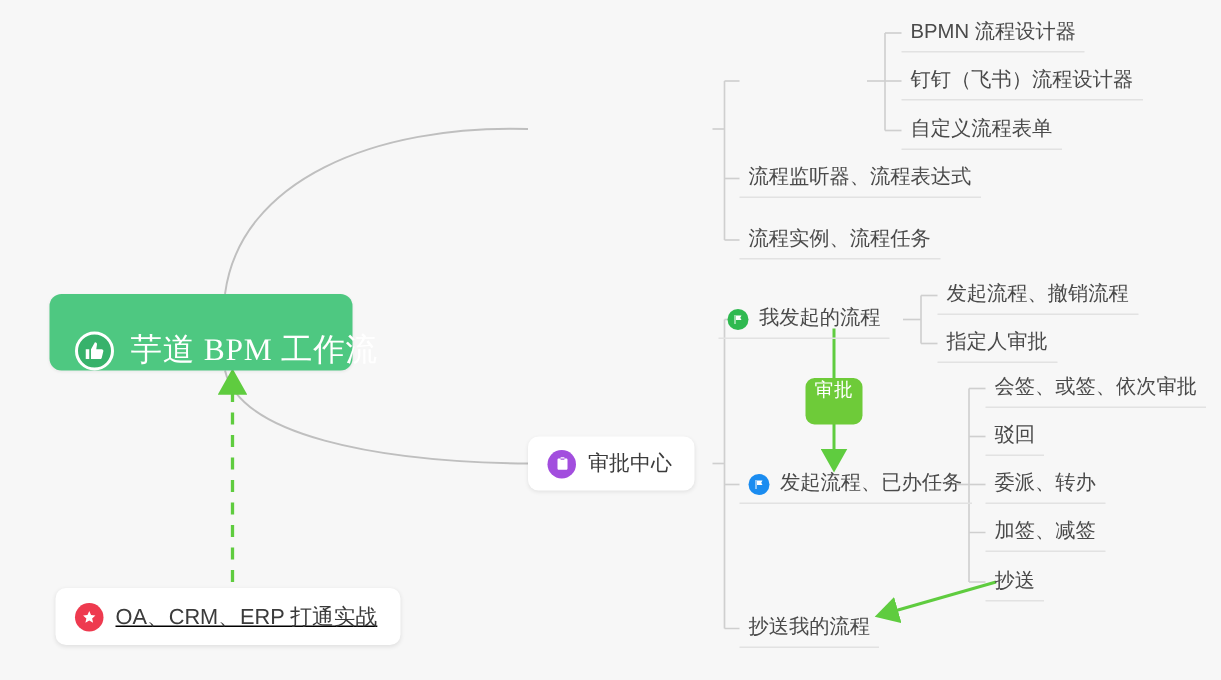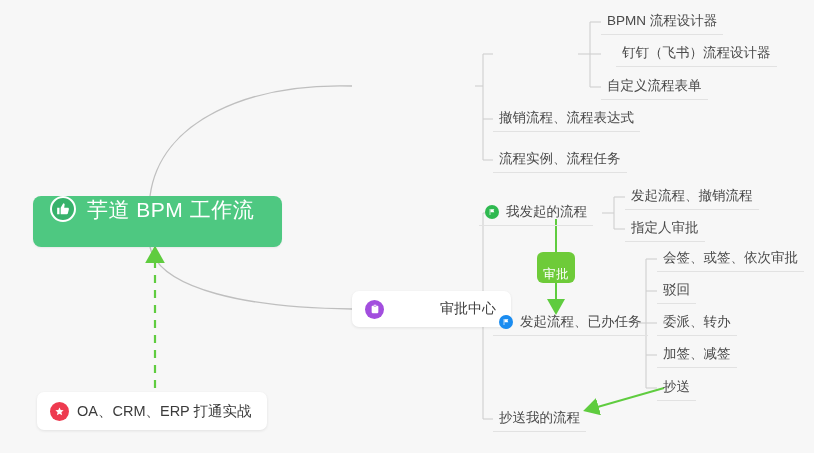--- a/index.html
+++ b/index.html
@@ -24,29 +24,30 @@
     width: 814px;
     height: 453px;
     pointer-events: none;
   }
 
   
   .root-node {
     position: absolute;
     left: 33px;
     top: 196px;
-    width: 249px;
+    width: 202px;
     height: 51px;
     background: #4ec881;
     border-radius: 8px;
     display: flex;
-    align-items: flex-start;
+    align-items: flex-end;
     box-sizing: border-box;
     padding-left: 17px;
     box-shadow: 0 1px 2px rgba(0,0,0,0.06);
+    font-family: Liberation Serif, serif;
   }
   .root-label {
     color: #ffffff;
     font-size: 21px;
     letter-spacing: 0.5px;
     margin-left: 11px;
     white-space: nowrap;
   }
 
   
@@ -61,35 +62,35 @@
     height: 36px;
     box-shadow: 0 1px 3px rgba(0,0,0,0.09);
   }
   .card-label {
     font-size: 14px;
     color: #3b3b3b;
     margin-left: 8px;
     white-space: nowrap;
   }
   #node-process-mgmt { left: 352px; top: 68px; }
-  #node-approval-center { left: 352px; top: 291px; gap: 48px; }
-  #node-oa-crm-erp { left: 37px; top: 392px; height: 38px; }
+  #node-approval-center { left: 352px; top: 291px; }
+  #node-oa-crm-erp { left: 37px; top: 392px; height: 38px; text-decoration: underline; }
   #node-oa-crm-erp .card-label { font-size: 14.5px; }
 
   
   .leaf {
     position: absolute;
     font-size: 13.5px;
     color: #4a4a4a;
     white-space: nowrap;
     border-bottom: 1px solid #e2e2e2;
     padding: 0 6px 5px 6px;
     line-height: 17px;
     display: flex;
-    align-items: center;
+    align-items: flex-end;
   }
   .leaf .leaf-label { display: inline-block; }
   .leaf .icon-wrap { margin-right: 7px; display: inline-flex; }
 
   
   .ic {
     display: inline-flex;
     align-items: center;
     justify-content: center;
     border-radius: 50%;
@@ -109,21 +110,21 @@
   
   .badge-approve {
     position: absolute;
     left: 537px;
     top: 252px;
     width: 38px;
     height: 31px;
     background: #6ecb39;
     border-radius: 6px;
     display: flex;
-    align-items: flex-end;
+    align-items: flex-start;
     justify-content: center;
     color: #ffffff;
     font-size: 12.5px;
     letter-spacing: 0.5px;
   }
 </style>
 </head>
 <body>
 
 <div id="canvas">
@@ -198,31 +199,31 @@
     <span class="ic ic-md ic-star">
       <svg width="11" height="11" viewBox="0 0 24 24" fill="#ffffff">
         <path d="M12,3 l2.6,5.9 6.4,0.6 -4.8,4.3 1.4,6.3 -5.6,-3.3 -5.6,3.3 1.4,-6.3 -4.8,-4.3 6.4,-0.6 z"></path>
       </svg>
     </span>
     <span class="card-label">OA、CRM、ERP 打通实战</span>
   </div>
 
 
   <div class="leaf" style="left:493px; top:109px;">
-    <span class="leaf-label">撤销流程、流程表达式</span>
+    <span class="leaf-label">流程监听器、流程表达式</span>
   </div>
 
   <div class="leaf" style="left:493px; top:150px;">
     <span class="leaf-label">流程实例、流程任务</span>
   </div>
 
   <div class="leaf" style="left:601px; top:12px;">
     <span class="leaf-label">BPMN 流程设计器</span>
   </div>
-  <div class="leaf" style="left:616px; top:44px;font-family:Liberation Serif, serif;">
+  <div class="leaf" style="left:601px; top:44px;font-family:Liberation Serif, serif;">
     <span class="leaf-label">钉钉（飞书）流程设计器</span>
   </div>
   <div class="leaf" style="left:601px; top:77px;">
     <span class="leaf-label">自定义流程表单</span>
   </div>
 
   <div class="leaf" style="left:479px; top:203px;">
     <span class="icon-wrap">
       <span class="ic ic-sm ic-flag-green">
         <svg width="8" height="8" viewBox="0 0 24 24" fill="#ffffff">

